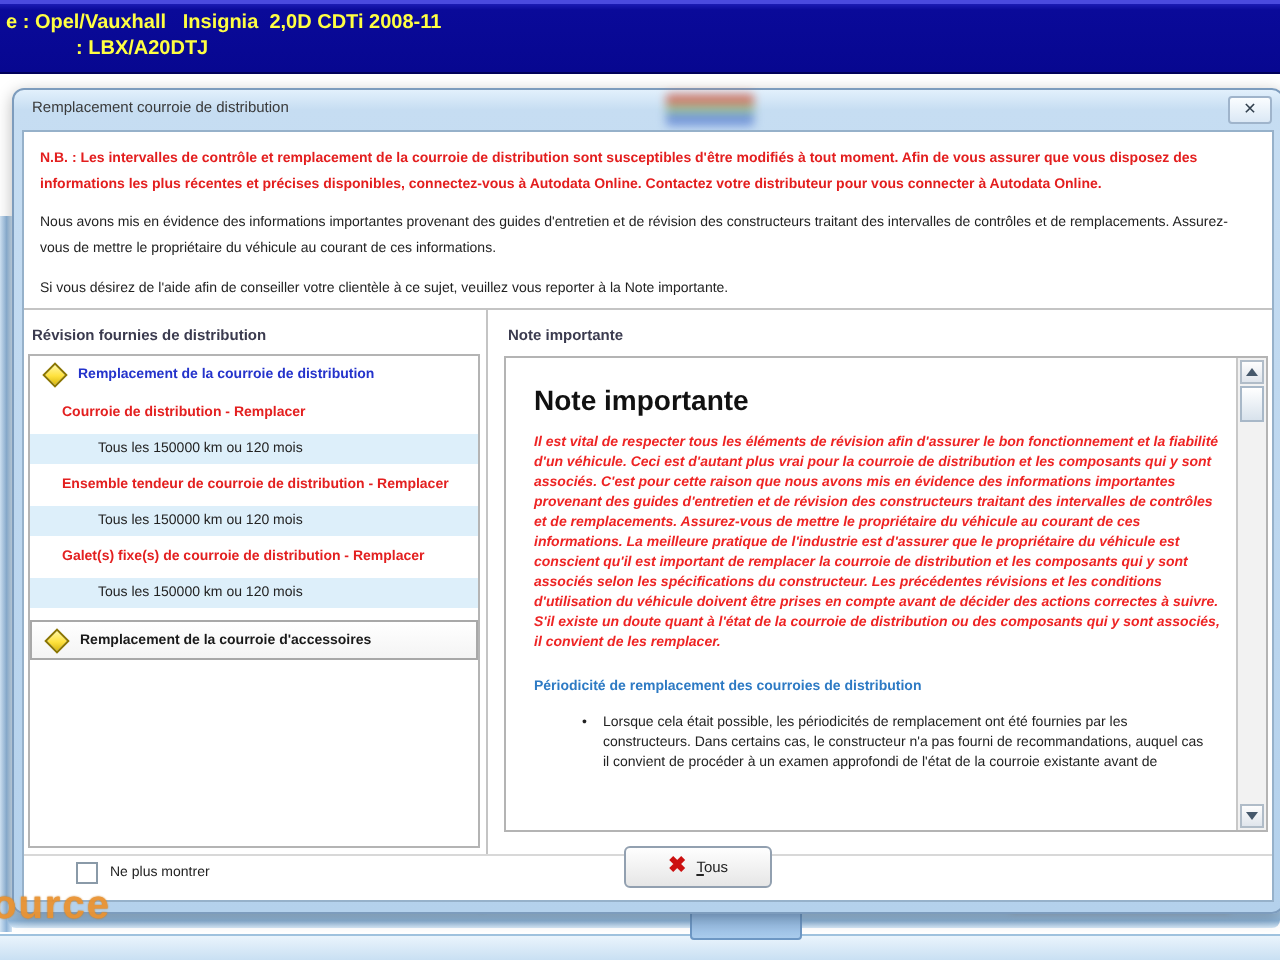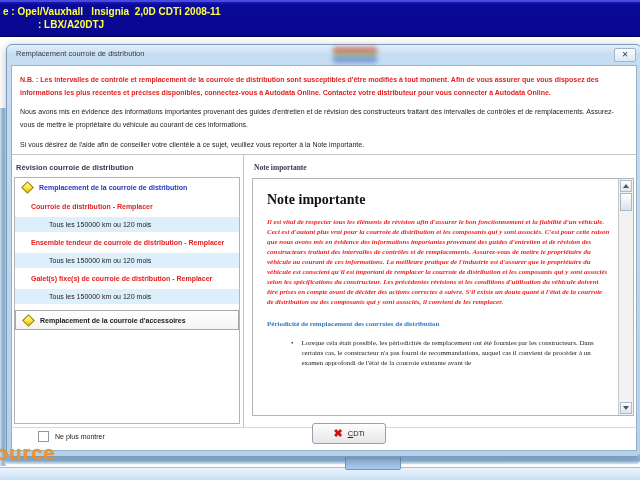--- a/index.html
+++ b/index.html
@@ -88,21 +88,21 @@
   .intro-text { margin:6px 8px 0 8px; color:#222; font-size:7px; line-height:13px; }
   .intro-text.second { margin-top:7px; }
 
   
   .columns {
     position:absolute; left:0; right:0; top:88px; height:272px;
     border-top:1px solid #c4c4c4; border-bottom:1px solid #d8d8d8;
     display:flex;
   }
   .left-col { width:226px; flex:none; border-right:1px solid #c4c4c4; padding:0 3px 0 2px; }
-  .right-col { flex:1; min-width:0; position:relative; padding-left:8px;font-family:Liberation Serif, serif; }
+  .right-col { flex:1; min-width:0; position:relative; padding-left:8px; }
   .col-header { font-size:7.5px; font-weight:bold; color:#3b3b4f; margin:8px 0 5px 2px; }
 
   .tree-box { border:1px solid #b4b4b4; height:245px; background:#fff; overflow:hidden; }
   .group-row { display:flex; align-items:center; gap:7px; padding:5px 4px 4px 4px; }
   .group-row.boxed { border:1px solid #a8a8a8; margin-top:6px; background:linear-gradient(180deg,#fff,#f4f4f4); }
   .diamond {
     width:7px; height:7px; flex:none; margin-left:4px;
     transform:rotate(45deg);
     background:linear-gradient(135deg,#fff7a0,#ffe23e 55%,#d9b810);
     border:1px solid #8a7500;
@@ -197,21 +197,21 @@
 
     <div class="dialog-body">
 
       <p class="nb-text">N.B. : Les intervalles de contrôle et remplacement de la courroie de distribution sont susceptibles d'être modifiés à tout moment. Afin de vous assurer que vous disposez des informations les plus récentes et précises disponibles, connectez-vous à Autodata Online. Contactez votre distributeur pour vous connecter à Autodata Online.</p>
       <p class="intro-text">Nous avons mis en évidence des informations importantes provenant des guides d'entretien et de révision des constructeurs traitant des intervalles de contrôles et de remplacements. Assurez-vous de mettre le propriétaire du véhicule au courant de ces informations.</p>
       <p class="intro-text second">Si vous désirez de l'aide afin de conseiller votre clientèle à ce sujet, veuillez vous reporter à la Note importante.</p>
 
       <div class="columns">
 
         <div class="left-col">
-          <div class="col-header">Révision courroie de distribution</div>
+          <div class="col-header">Révision fournies de distribution</div>
           <div class="tree-box">
 
             <div class="group-row">
               <span class="diamond"></span>
               <span class="group-title g-blue">Remplacement de la courroie de distribution</span>
             </div>
 
             <div class="tree-label">Courroie de distribution - Remplacer</div>
             <div class="tree-interval">Tous les 150000 km ou 120 mois</div>
 
@@ -255,20 +255,20 @@
 
       </div>
 
       <div class="footer-row">
         <label class="chk">
           <span class="chk-box"></span>
           <span>Ne plus montrer</span>
         </label>
         <button class="echap-btn">
           <span class="red-x">✖</span>
-          <span class="echap-label">CDTi</span>
+          <span class="echap-label">Tous</span>
         </button>
       </div>
 
     </div>
   </div>
 
 </div>
 
 </body></html>

